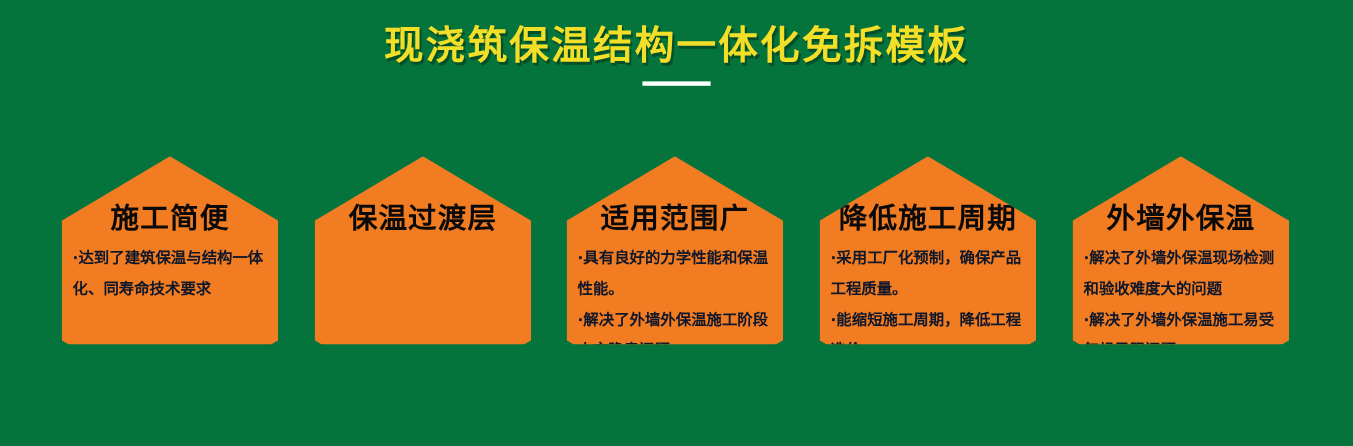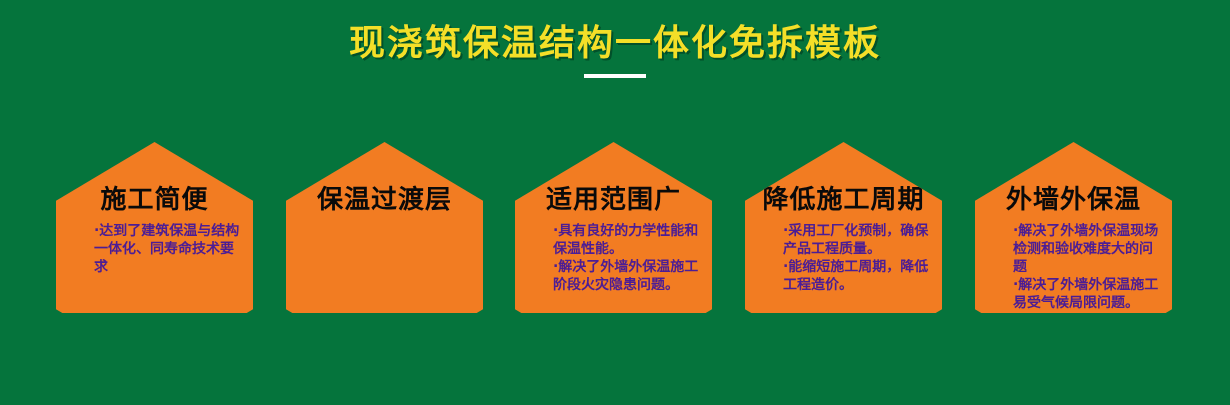--- a/index.html
+++ b/index.html
@@ -97,27 +97,26 @@
     font-weight:bold;
     color:#0A0A0A;
     letter-spacing:1px;
     white-space:nowrap;
   }
 
   .hex-body {
     margin-top:7px;
     padding:0 10px;
     font-size:14px;
-    line-height:18px;
+    line-height:28px;
     font-weight:bold;
-    color:#4c1d95;
+    color:#0f172a;
     text-align:left;
     letter-spacing:0px;
     word-break:break-all;
-    margin-left:28px;
   }
 
   .hex-body .line { display:block; }
 </style>
 </head>
 <body>
 
 <div class="banner">
 
   <div class="header">

